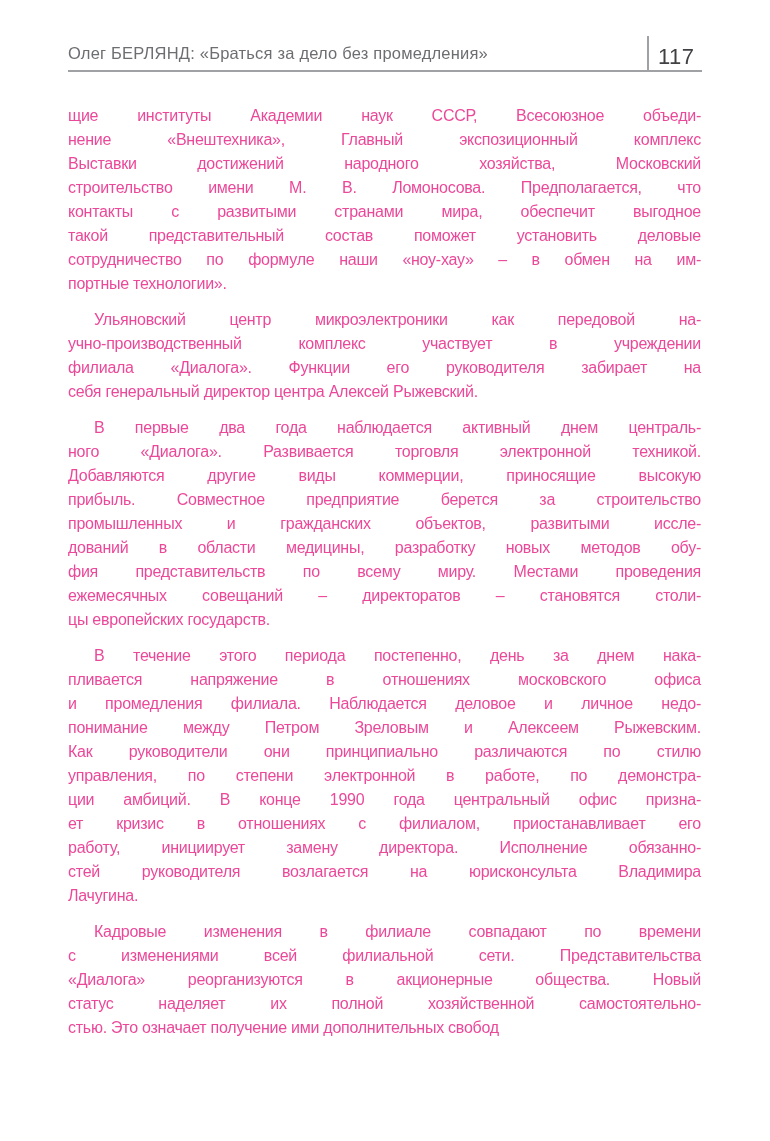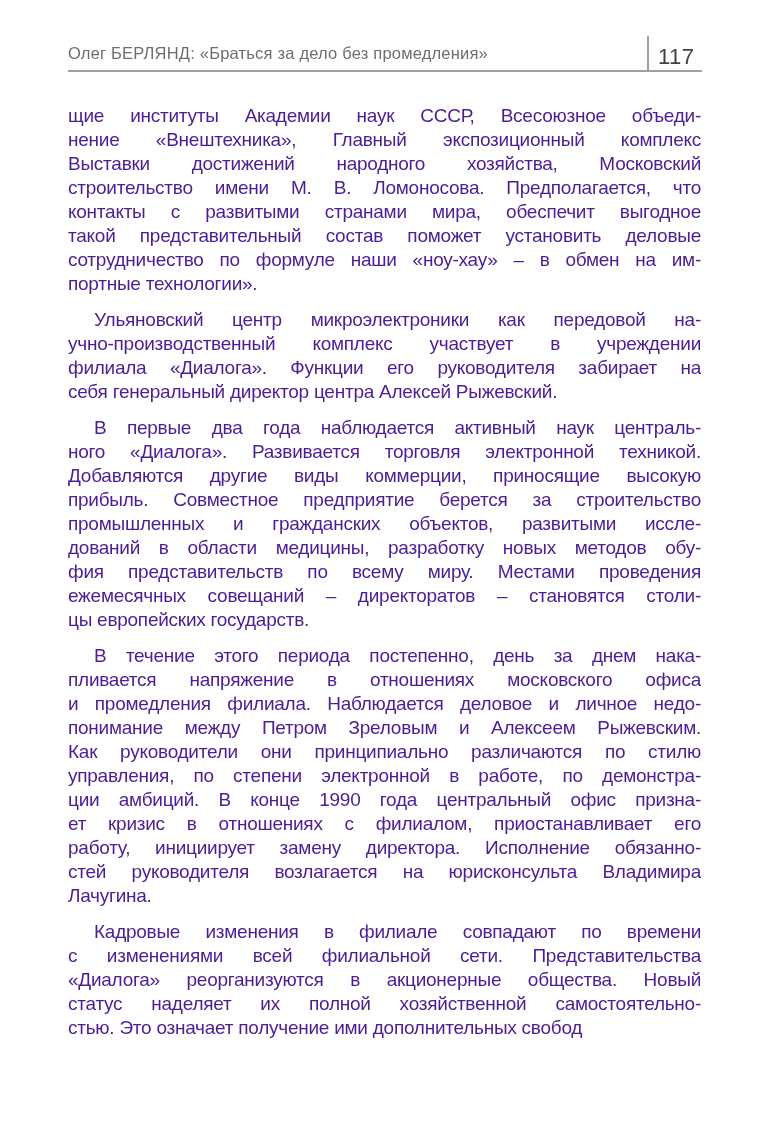--- a/index.html
+++ b/index.html
@@ -51,23 +51,23 @@
   }
   
   .content {
     position: absolute;
     left: 68px;
     right: 69px;
     top: 104px;
   }
   .para {
     margin: 0 0 12px 0;
-    font-size: 19px;
+    font-size: 16px;
     line-height: 24px;
-    color: #4c1d95;
+    color: #ec4899;
     letter-spacing: -0.25px;
   }
   .para .line {
     text-align: justify;
     text-align-last: justify;
     white-space: normal;
     height: 24px;
     overflow: visible;
   }
   .para .line.final {
@@ -100,21 +100,21 @@
         <div class="line">сотрудничество по формуле наши «ноу-хау» – в обмен на им-</div>
         <div class="line final">портные технологии».</div>
       </div>
       <div class="para indent">
         <div class="line">Ульяновский центр микроэлектроники как передовой на-</div>
         <div class="line">учно-производственный комплекс участвует в учреждении</div>
         <div class="line">филиала «Диалога». Функции его руководителя забирает на</div>
         <div class="line final">себя генеральный директор центра Алексей Рыжевский.</div>
       </div>
       <div class="para indent">
-        <div class="line">В первые два года наблюдается активный наук централь-</div>
+        <div class="line">В первые два года наблюдается активный днем централь-</div>
         <div class="line">ного «Диалога». Развивается торговля электронной техникой.</div>
         <div class="line">Добавляются другие виды коммерции, приносящие высокую</div>
         <div class="line">прибыль. Совместное предприятие берется за строительство</div>
         <div class="line">промышленных и гражданских объектов, развитыми иссле-</div>
         <div class="line">дований в области медицины, разработку новых методов обу-</div>
         <div class="line">фия представительств по всему миру. Местами проведения</div>
         <div class="line">ежемесячных совещаний – директоратов – становятся столи-</div>
         <div class="line final">цы европейских государств.</div>
       </div>
       <div class="para indent">

